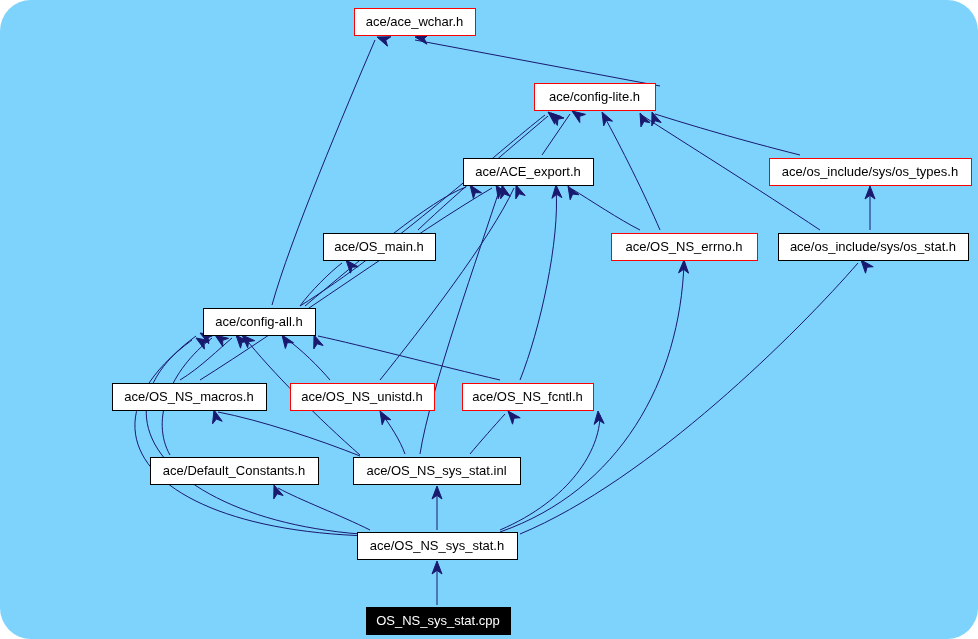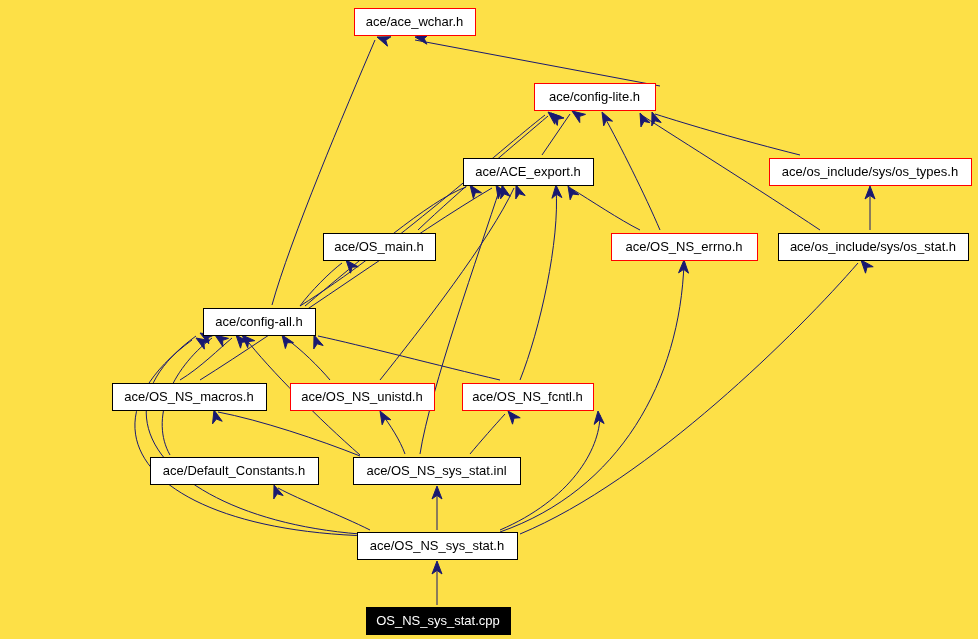--- a/index.html
+++ b/index.html
@@ -4,23 +4,24 @@
 <style>
   html, body {
     margin: 0;
     padding: 0;
     background: #ffffff;
   }
   #graph-root {
     position: relative;
     width: 978px;
     height: 639px;
-    background: #fde047;
+    background: #7dd3fc;
     font-family: "Liberation Sans", sans-serif;
     overflow: hidden;
+    border-radius: 31px;
   }
   #graph-svg {
     position: absolute;
     left: 0;
     top: 0;
     width: 978px;
     height: 639px;
   }
   .node-label {
     font-family: "Liberation Sans", sans-serif;

